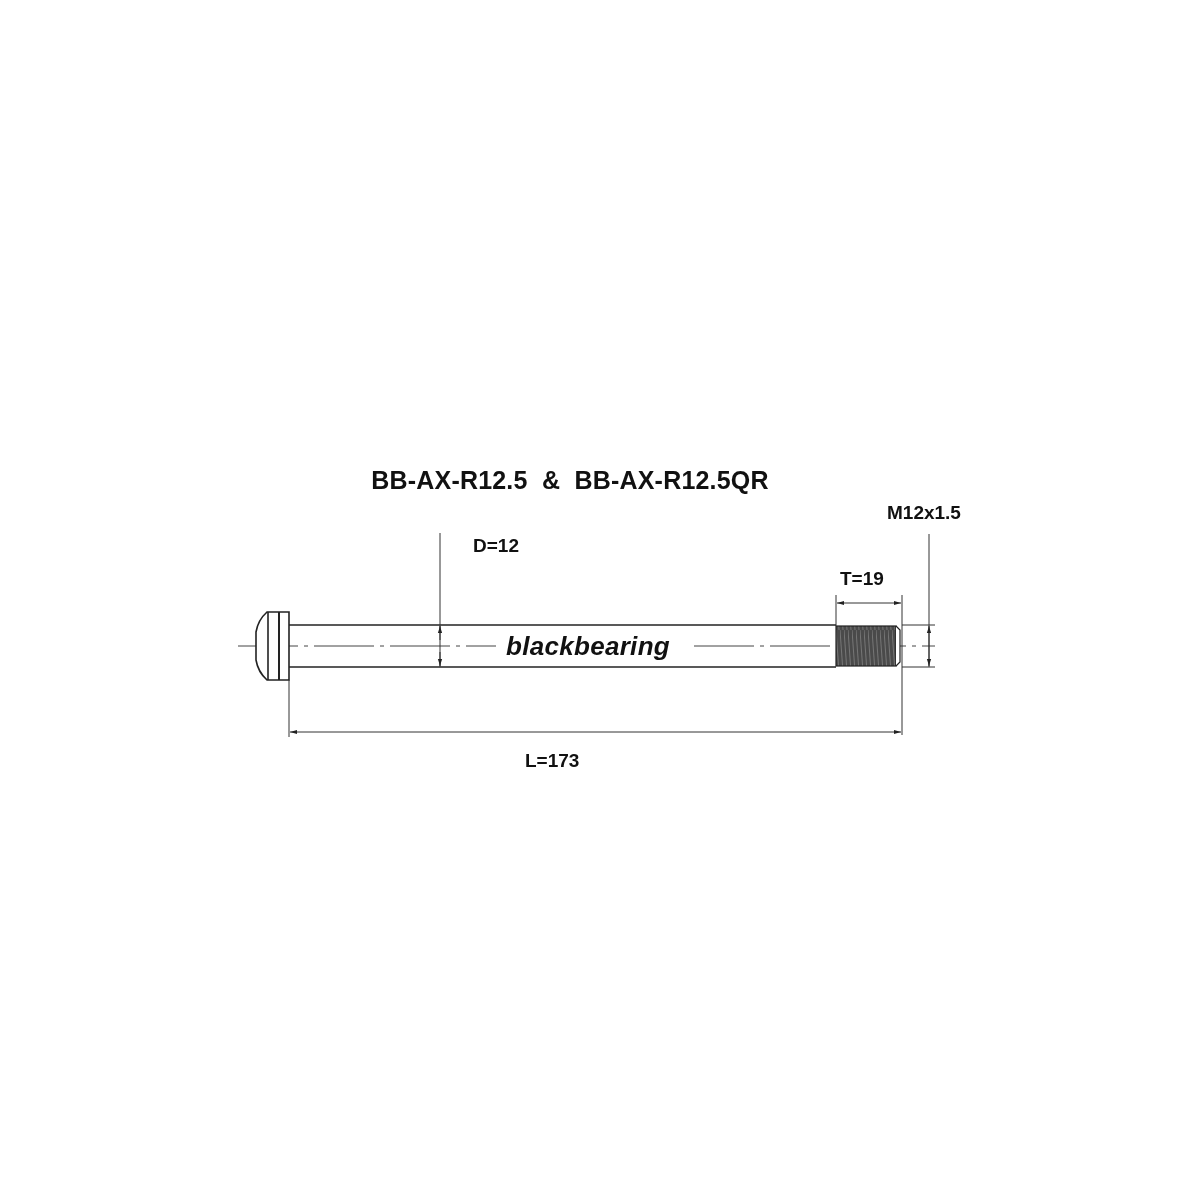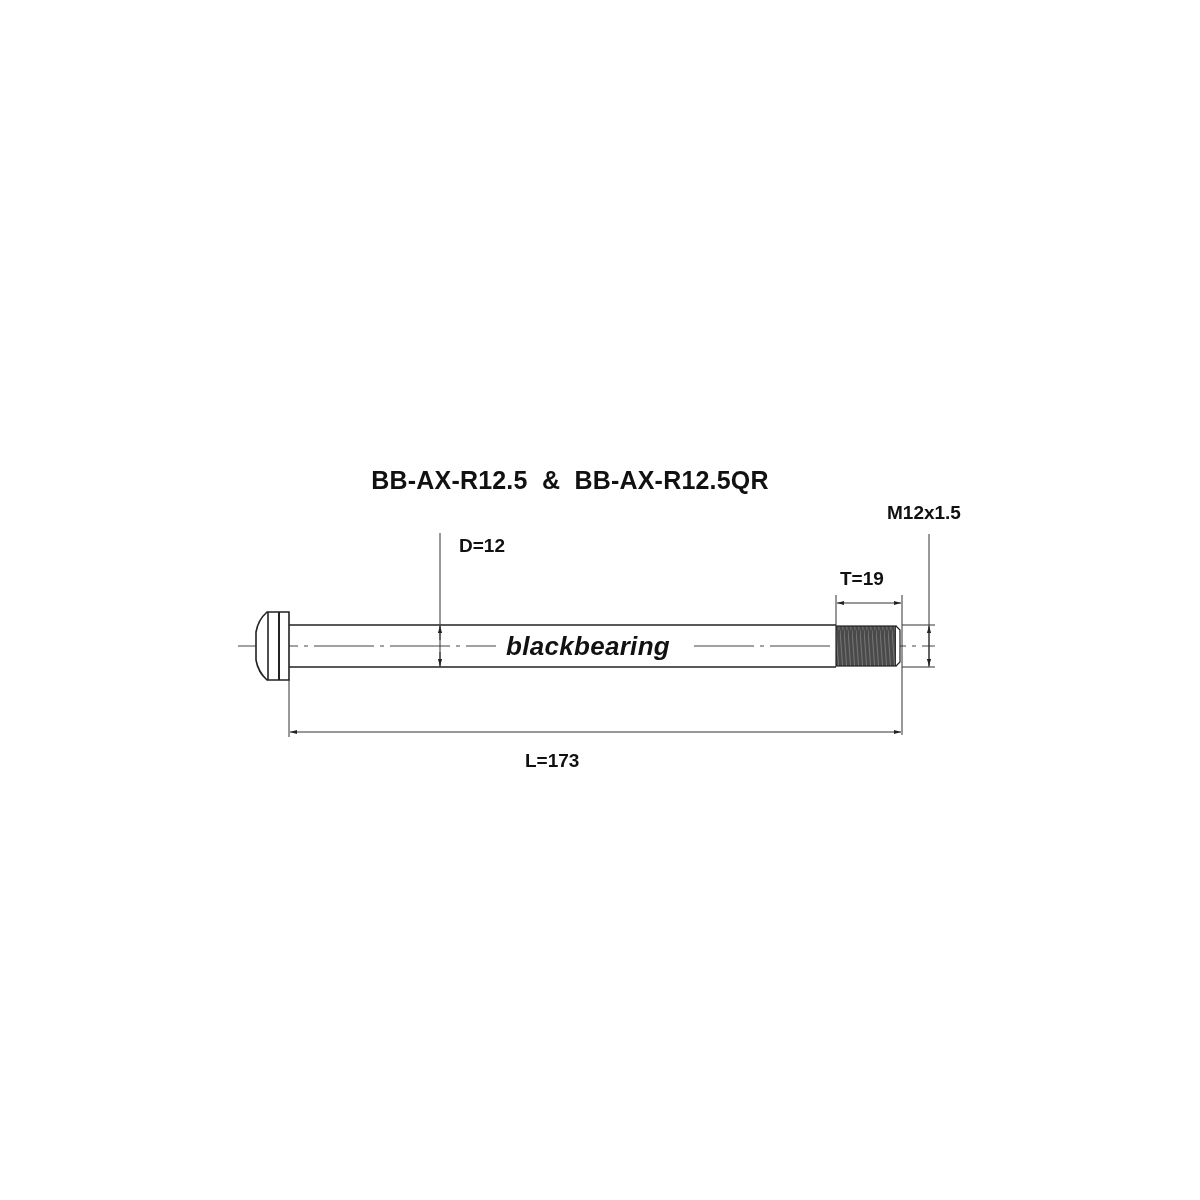--- a/index.html
+++ b/index.html
@@ -70,16 +70,16 @@
 
   <g stroke="#333" stroke-width="1">
     <line x1="289" y1="680" x2="289" y2="737"></line>
     <line x1="595" y1="732" x2="290" y2="732" marker-end="url(#arr)"></line>
     <line x1="595" y1="732" x2="901" y2="732" marker-end="url(#arr)"></line>
   </g>
 </svg>
 
 <div class="label" style="left:506px; top:631px; font-size:26px; font-style:italic; font-weight:900; letter-spacing:0.3px;">blackbearing</div>
 
-<div class="label" style="left:459px; top:535px;">D=12</div>
+<div class="label" style="left:473px; top:535px;">D=12</div>
 <div class="label" style="left:840px; top:568px;text-align:center;">T=19</div>
 <div class="label" style="left:887px; top:502px;">M12x1.5</div>
 <div class="label" style="left:525px; top:750px;">L=173</div>
 
 </body></html>

